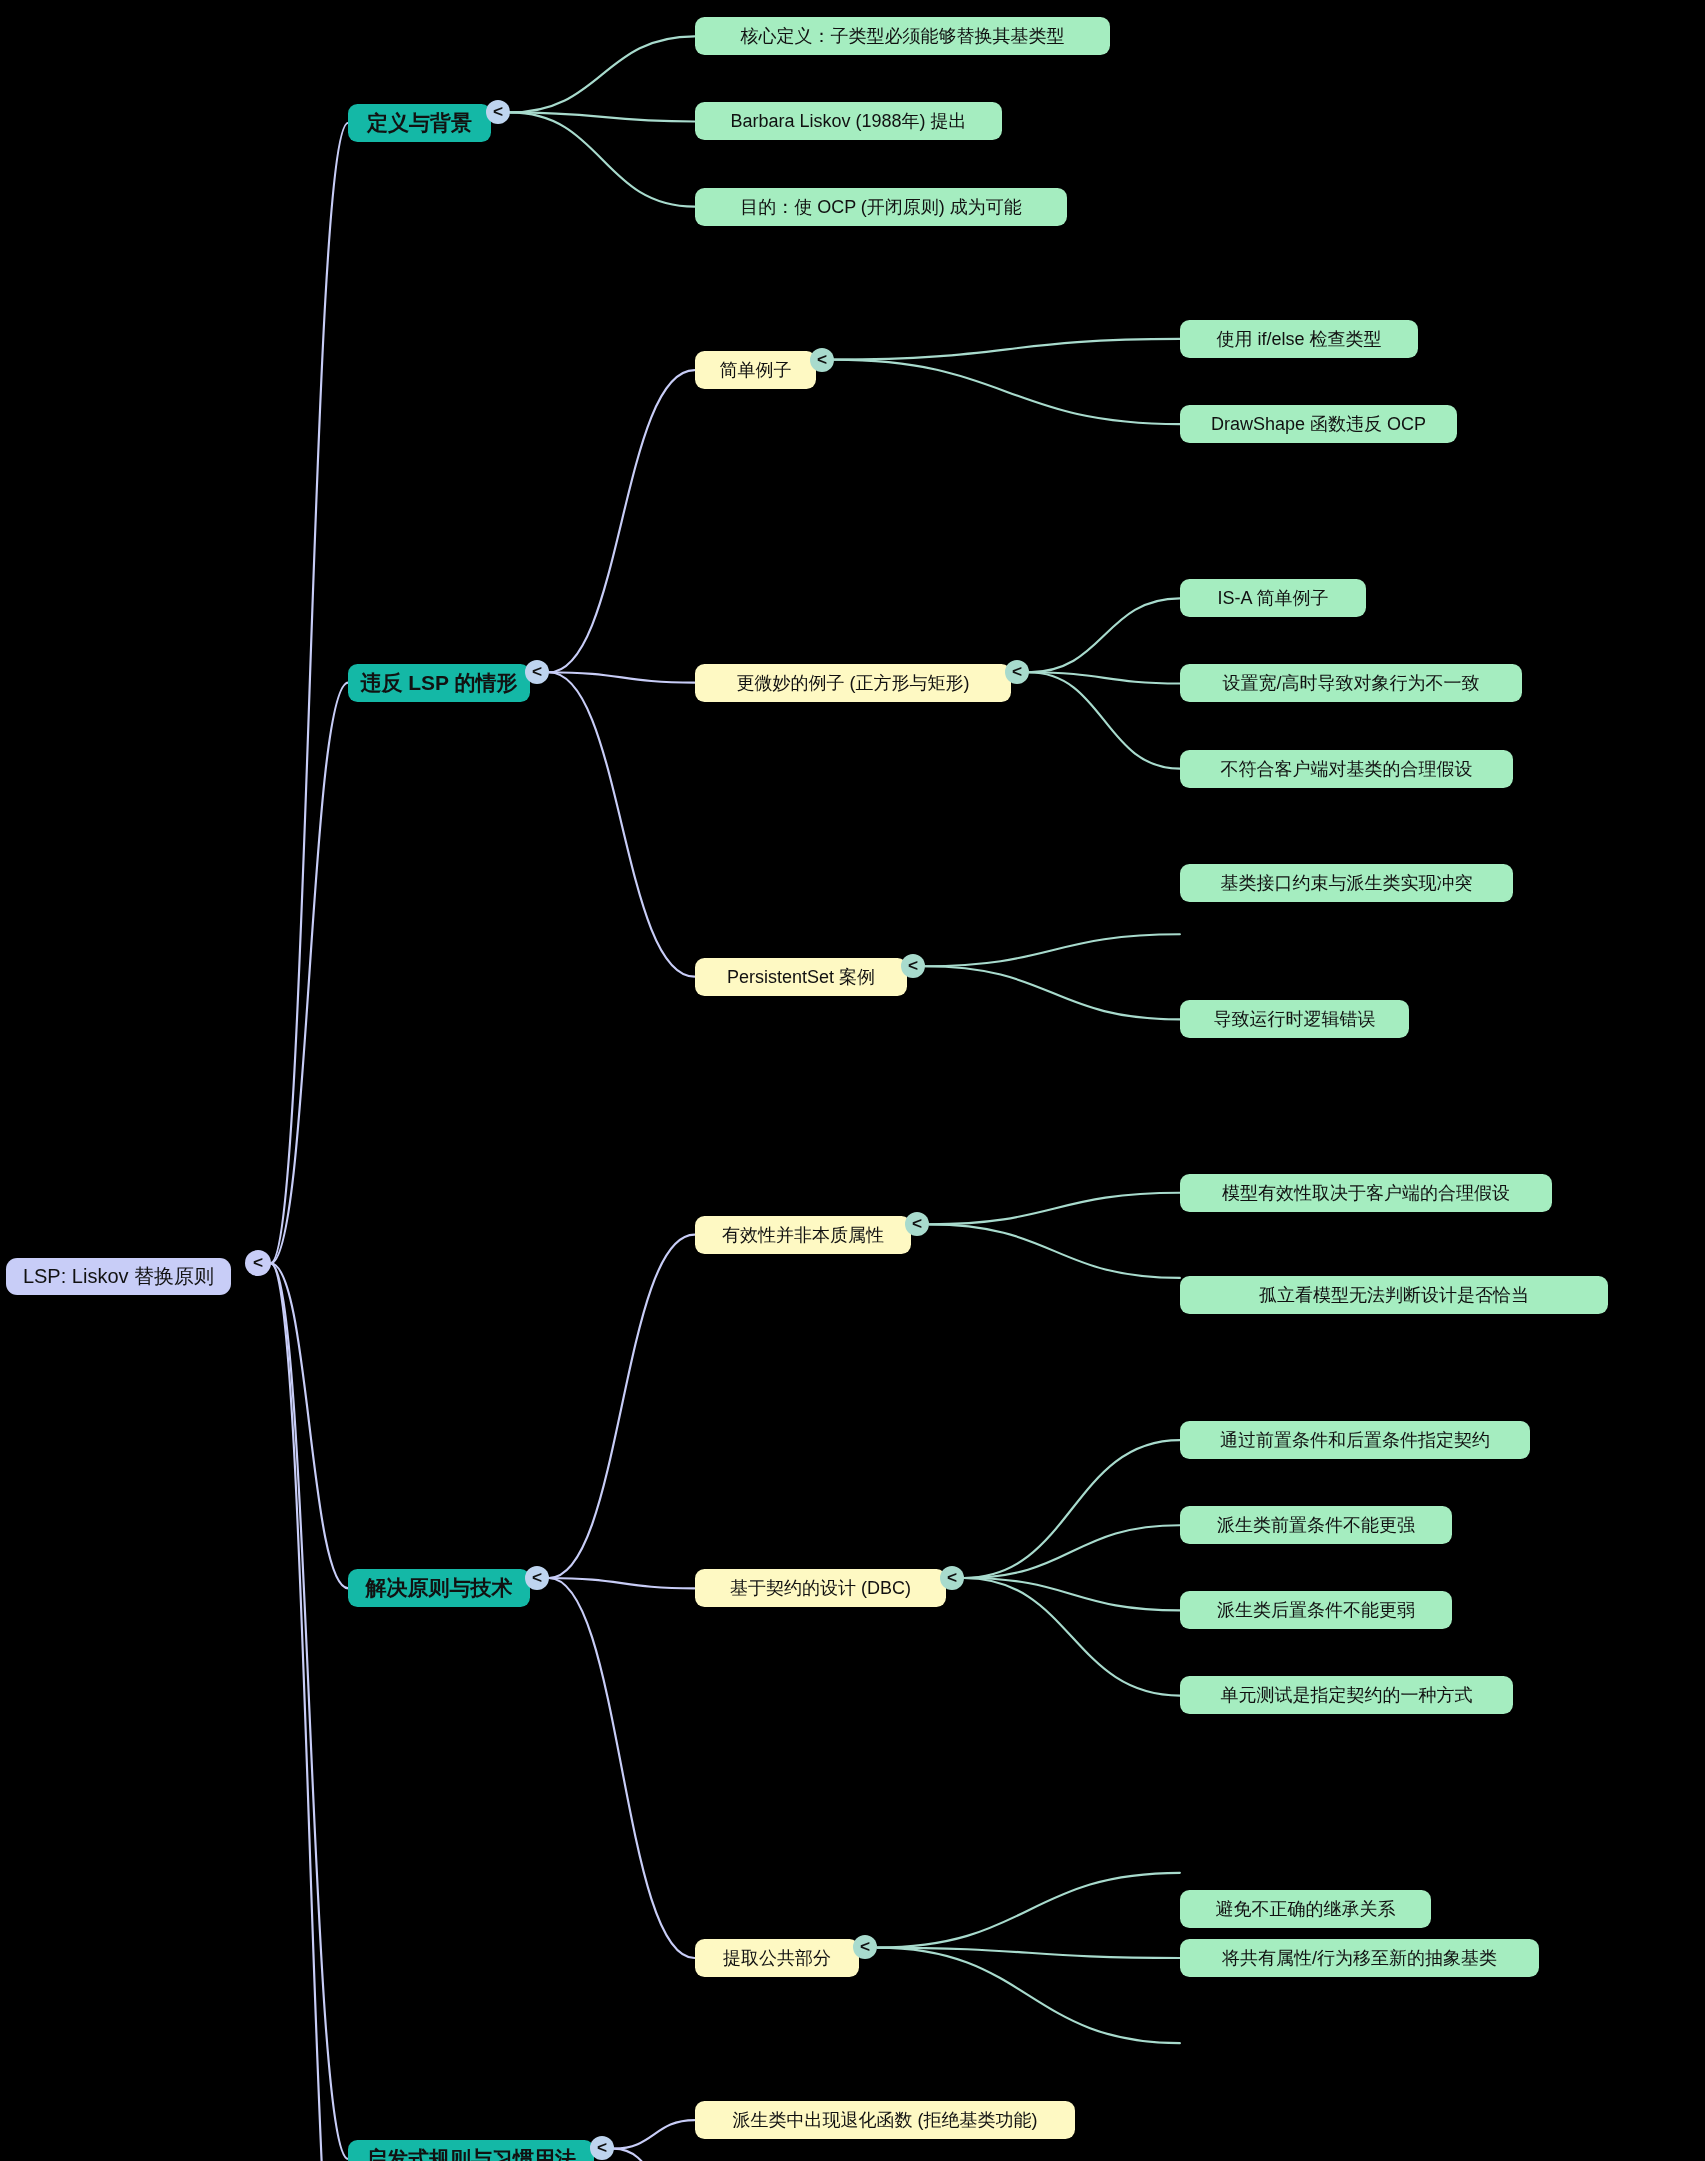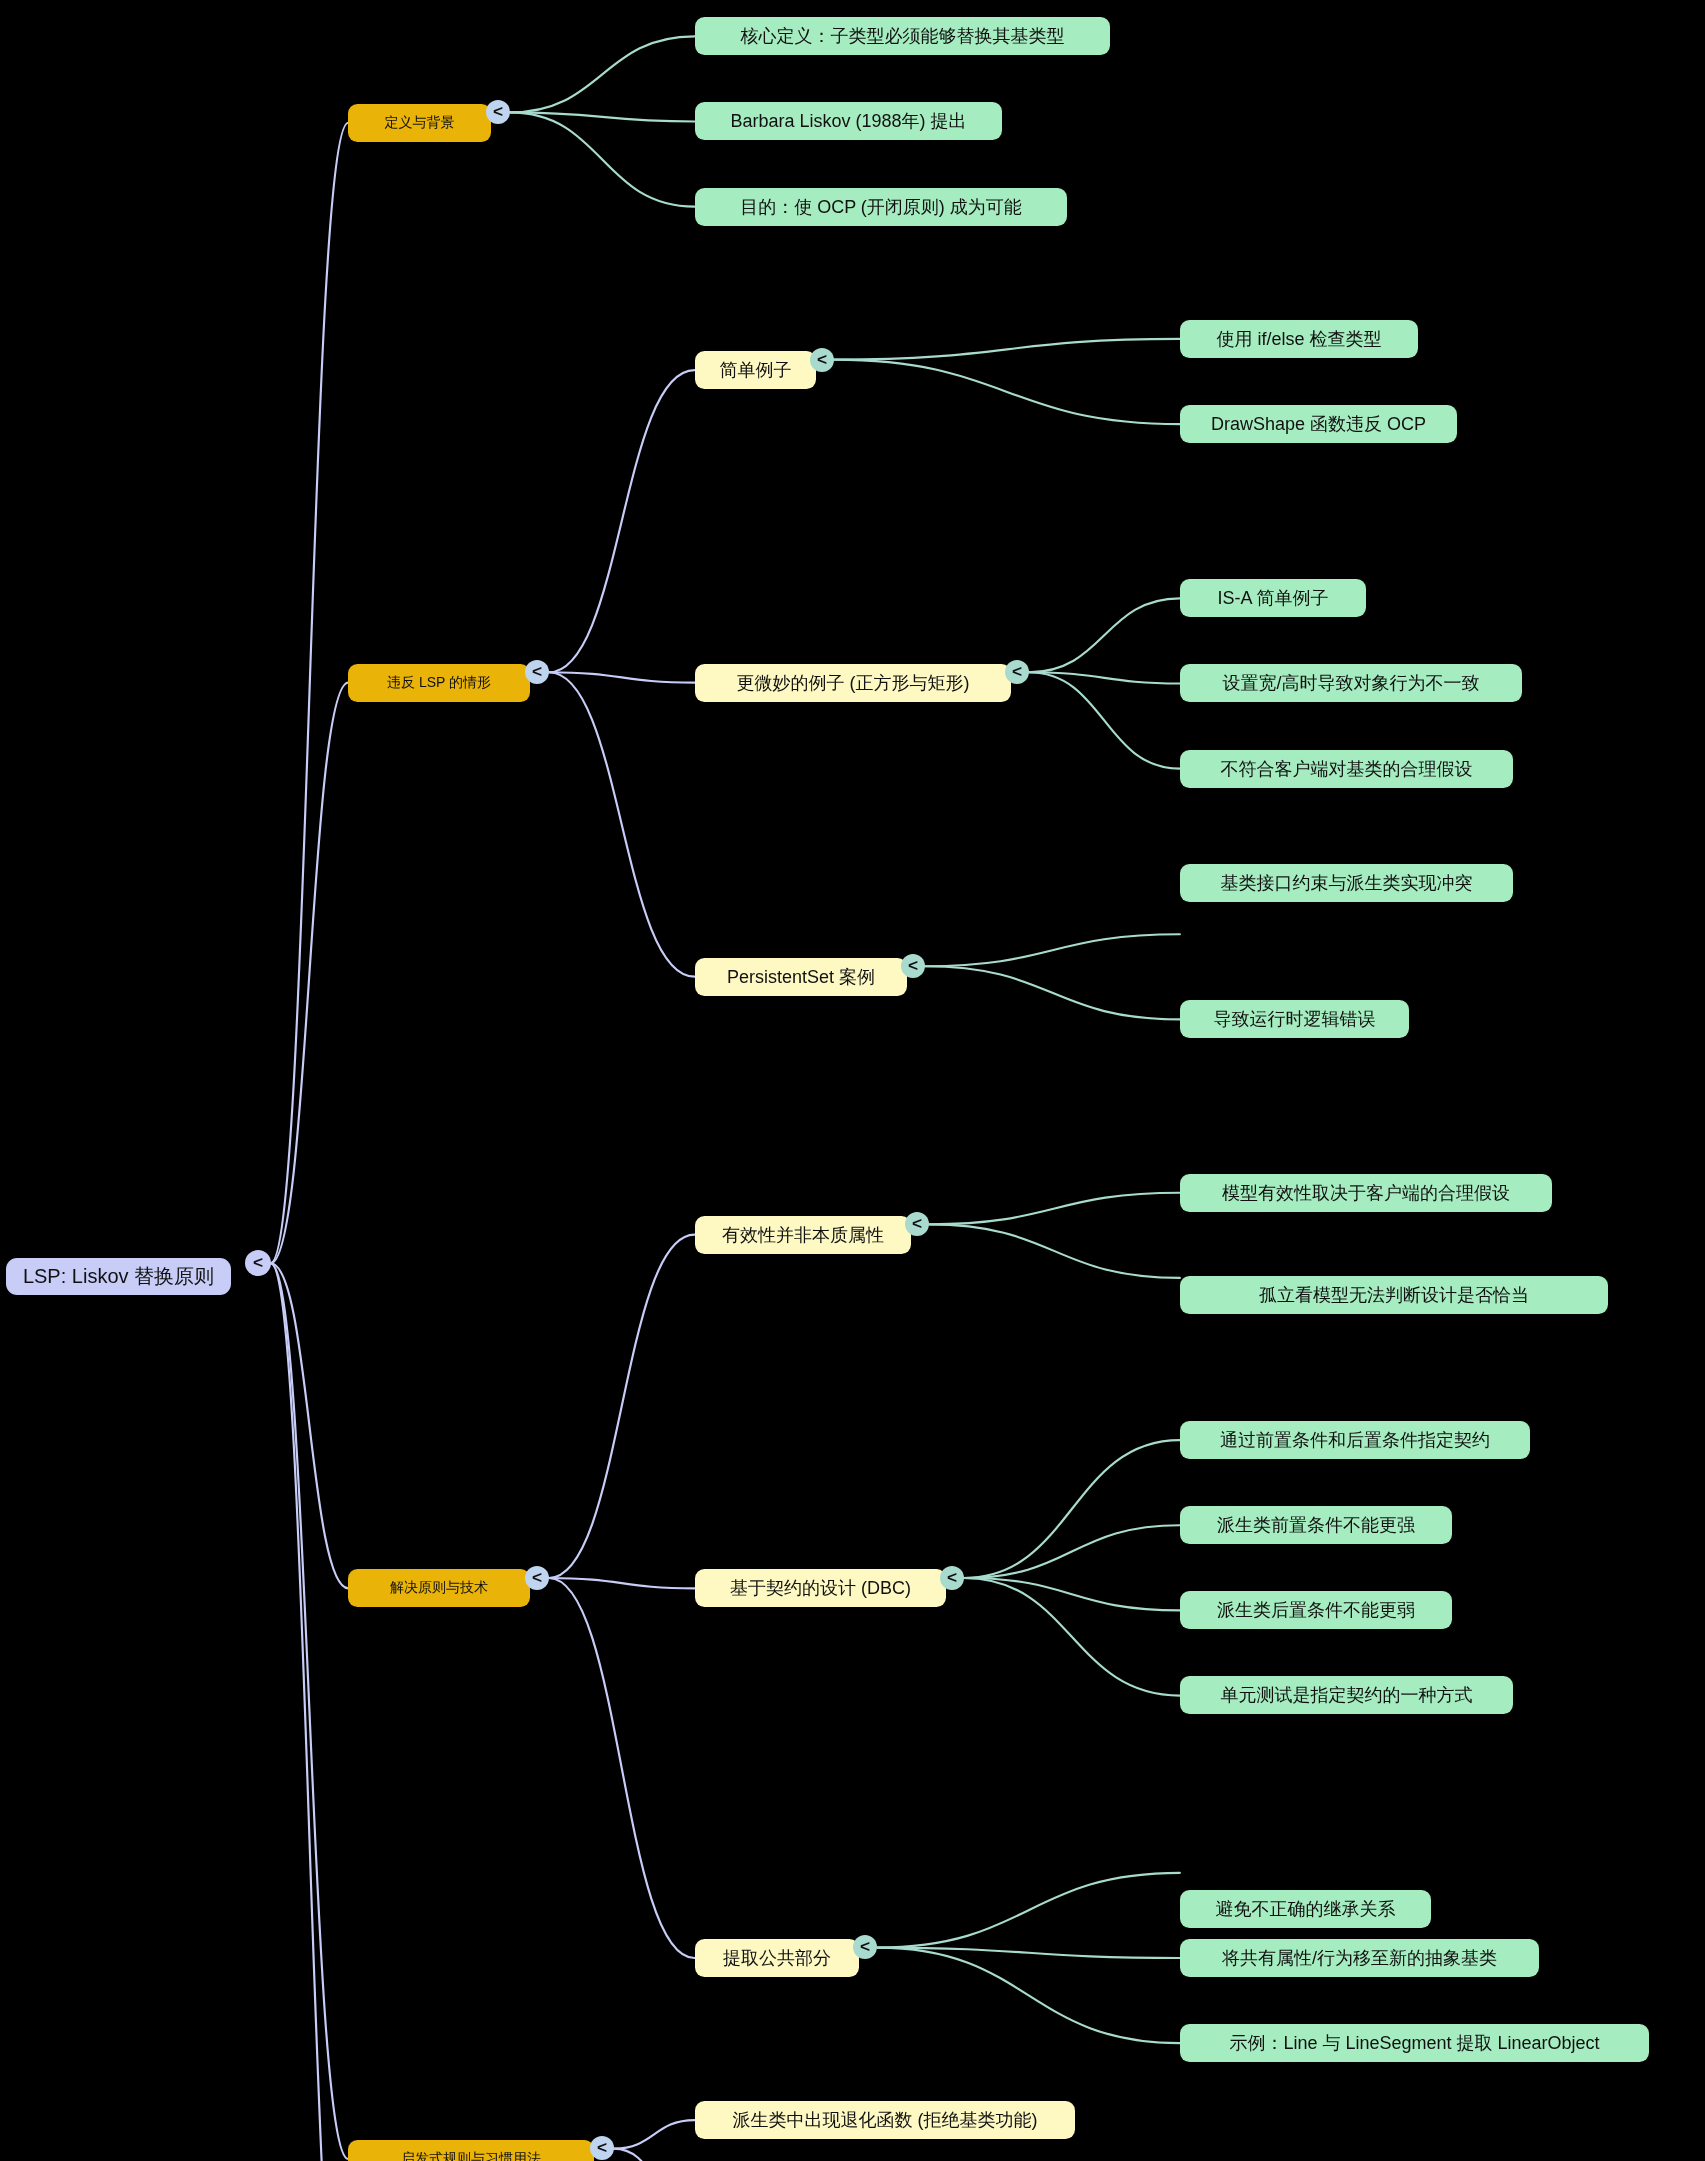--- a/index.html
+++ b/index.html
@@ -9,21 +9,21 @@
   }
   #canvas{position:absolute;inset:0;width:1705px;height:2523px;}
   #edges{position:absolute;left:0;top:0;width:1705px;height:2523px;pointer-events:none;}
   .node{
     position:absolute;box-sizing:border-box;
     display:flex;align-items:center;justify-content:center;
     border-radius:9.5px;color:#111;text-align:center;
     padding:4.3px 11.2px;line-height:1.25;white-space:nowrap;
   }
   .node.root{background:#c8cdf7;font-size:20px;border-radius:11.2px;}
-  .node.lvl1{background:#eab308;font-size:14px;}
+  .node.lvl1{background:#14b8a6;font-size:21px;font-weight:bold;}
   .node.lvl2{background:#fef9c3;font-size:18px;}
   .node.lvl3{background:#a5edc0;font-size:18px;}
   .toggle{
     position:absolute;border-radius:50%;
     display:flex;align-items:center;justify-content:center;
     color:#111;font-size:17.3px;font-weight:700;
     font-family:"Liberation Sans","DejaVu Sans",sans-serif;
     line-height:1;cursor:pointer;
   }
   .toggle.root{background:#c8cdf7;}
@@ -157,23 +157,20 @@
     <div class="node lvl2" style="left: 695px; top: 1939px; width: 164px; height: 38px;">
       <span>提取公共部分</span>
     </div>
     <div class="toggle lvl2" style="left: 853px; top: 1935px; width: 24px; height: 24px;">&lt;</div>
     <div class="node lvl3" style="left: 1180px; top: 1854px; width: 251px; height: 38px; margin-top: 36px;">
       <span>避免不正确的继承关系</span>
     </div>
     <div class="node lvl3" style="left: 1180px; top: 1939px; width: 359px; height: 38px;">
       <span>将共有属性/行为移至新的抽象基类</span>
     </div>
-    <div class="node lvl3" style="left: 1180px; top: 2024px; width: 469px; height: 38px;">
-      <span>示例：Line 与 LineSegment 提取 LinearObject</span>
-    </div>
     <div class="node lvl1" style="left: 348px; top: 2140px; width: 246px; height: 38px;">
       <span>启发式规则与习惯用法</span>
     </div>
     <div class="toggle lvl1" style="left: 590px; top: 2136px; width: 24px; height: 24px;">&lt;</div>
     <div class="node lvl2" style="left: 695px; top: 2101px; width: 380px; height: 38px;">
       <span>派生类中出现退化函数 (拒绝基类功能)</span>
     </div>
   </div>
 
 

